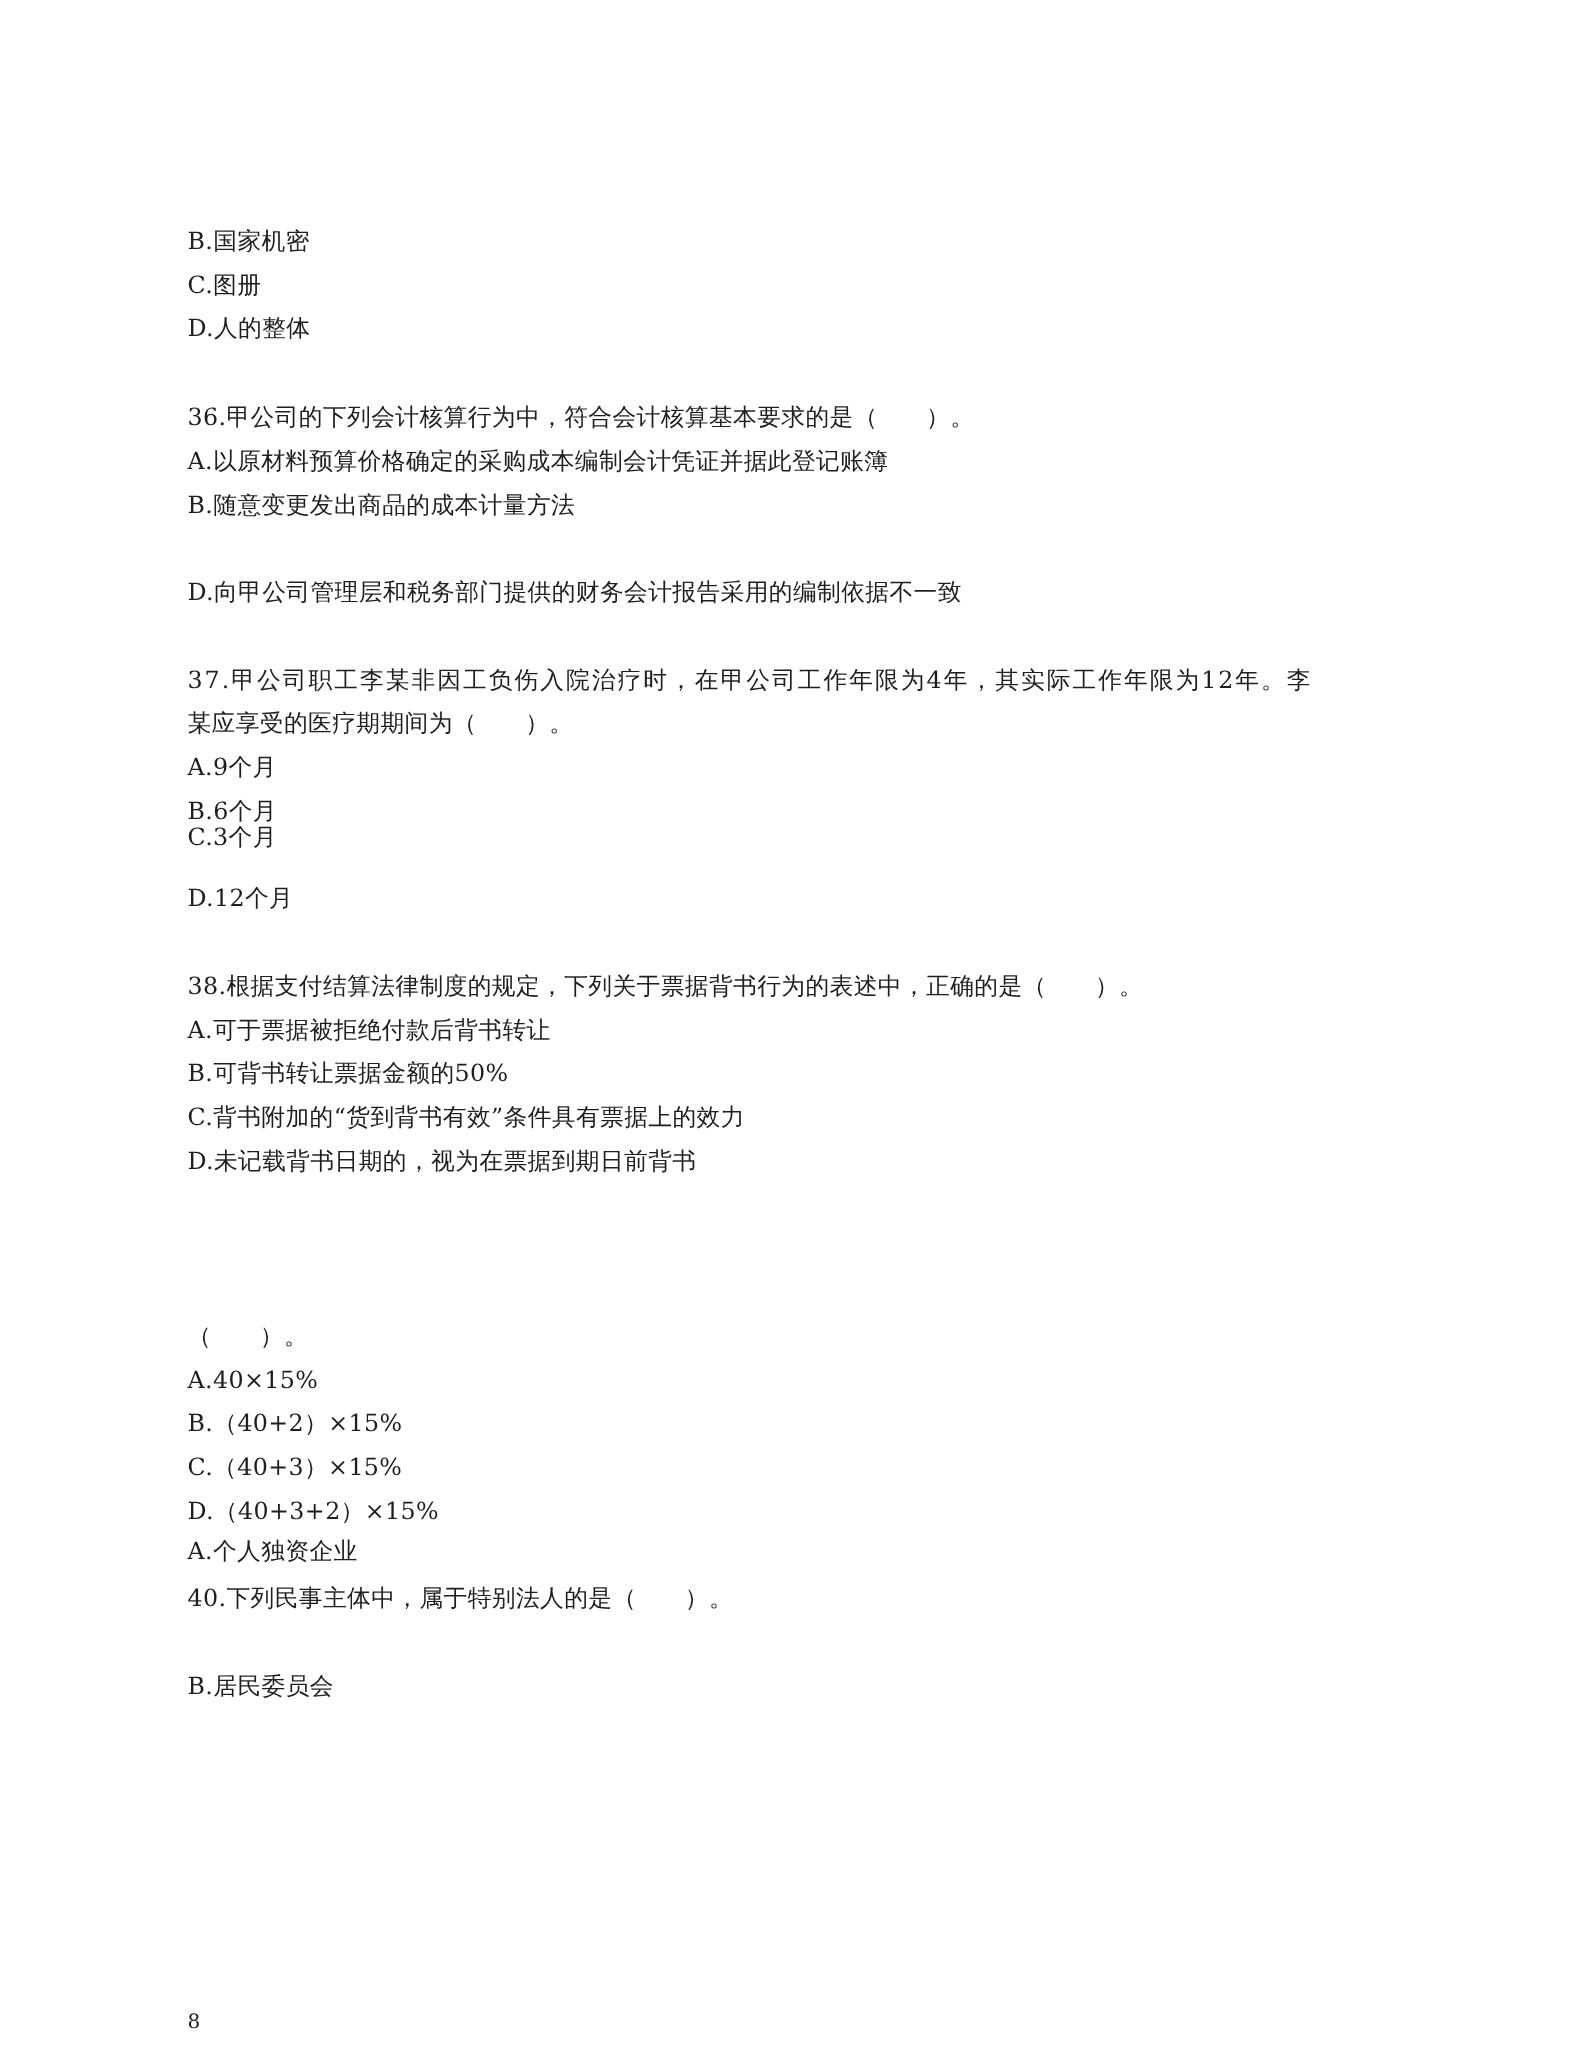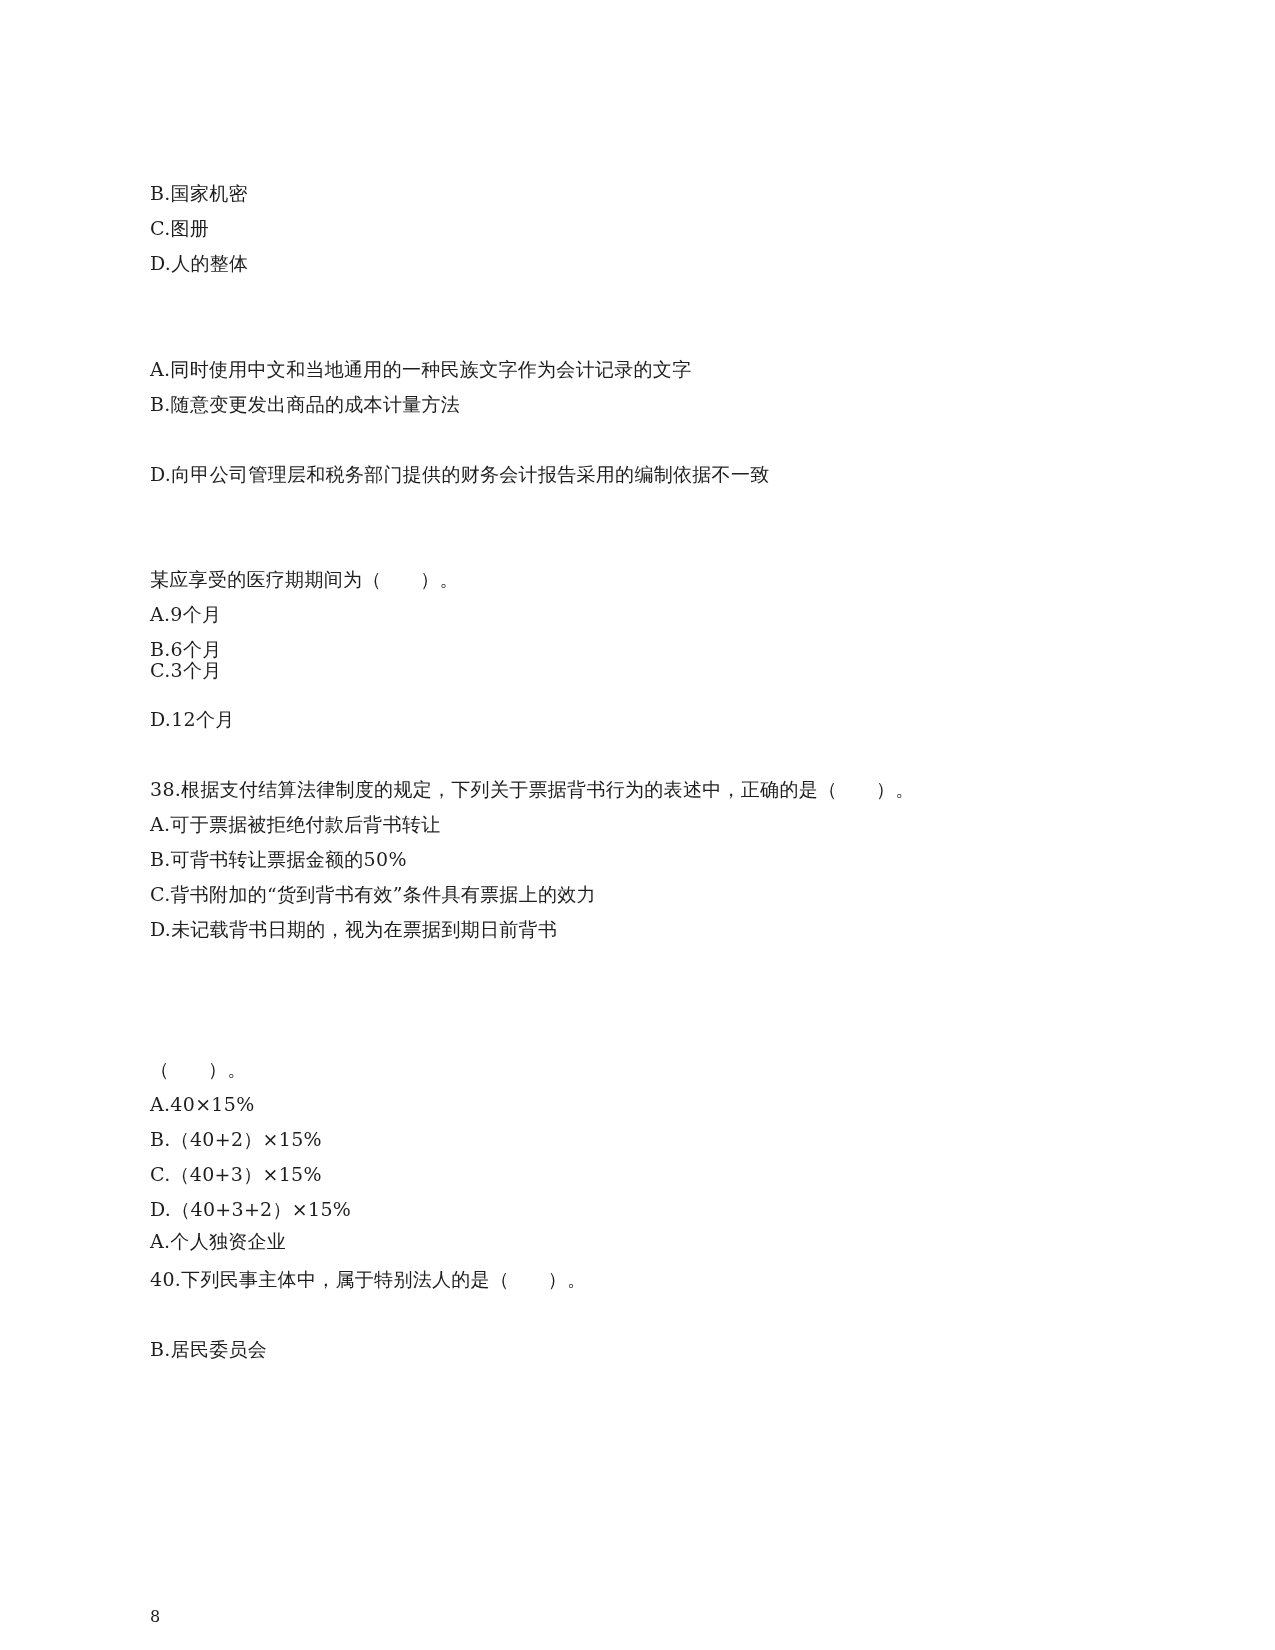--- a/index.html
+++ b/index.html
@@ -31,24 +31,26 @@
   </style>
 </head>
 <body>
 
 <div class="page">
 
   <div class="line" style="top:144px">B.国家机密</div>
   <div class="line" style="top:179px">C.图册</div>
   <div class="line" style="top:214px">D.人的整体</div>
 
-  <div class="line" style="top:320px">A.同时使用中文和当地通用的一种民族文字作为会计记录的文字</div>
+  <div class="line" style="top:285px">36.甲公司的下列会计核算行为中，符合会计核算基本要求的是（　　）。</div>
+  <div class="line" style="top:320px">A.以原材料预算价格确定的采购成本编制会计凭证并据此登记账簿</div>
   <div class="line" style="top:355px">B.随意变更发出商品的成本计量方法</div>
   <div class="line" style="top:425px">D.向甲公司管理层和税务部门提供的财务会计报告采用的编制依据不一致</div>
 
+  <div class="line q-stem-wide" style="top:495px">37.甲公司职工李某非因工负伤入院治疗时，在甲公司工作年限为4年，其实际工作年限为12年。李</div>
   <div class="line" style="top:530px">某应享受的医疗期期间为（　　）。</div>
   <div class="line" style="top:565px">A.9个月</div>
   <div class="line" style="top:600px">B.6个月</div>
   <div class="line" style="top:621px">C.3个月</div>
   <div class="line" style="top:670px">D.12个月</div>
 
   <div class="line" style="top:740px">38.根据支付结算法律制度的规定，下列关于票据背书行为的表述中，正确的是（　　）。</div>
   <div class="line" style="top:775px">A.可于票据被拒绝付款后背书转让</div>
   <div class="line" style="top:810px">B.可背书转让票据金额的50%</div>
   <div class="line" style="top:845px">C.背书附加的“货到背书有效”条件具有票据上的效力</div>

